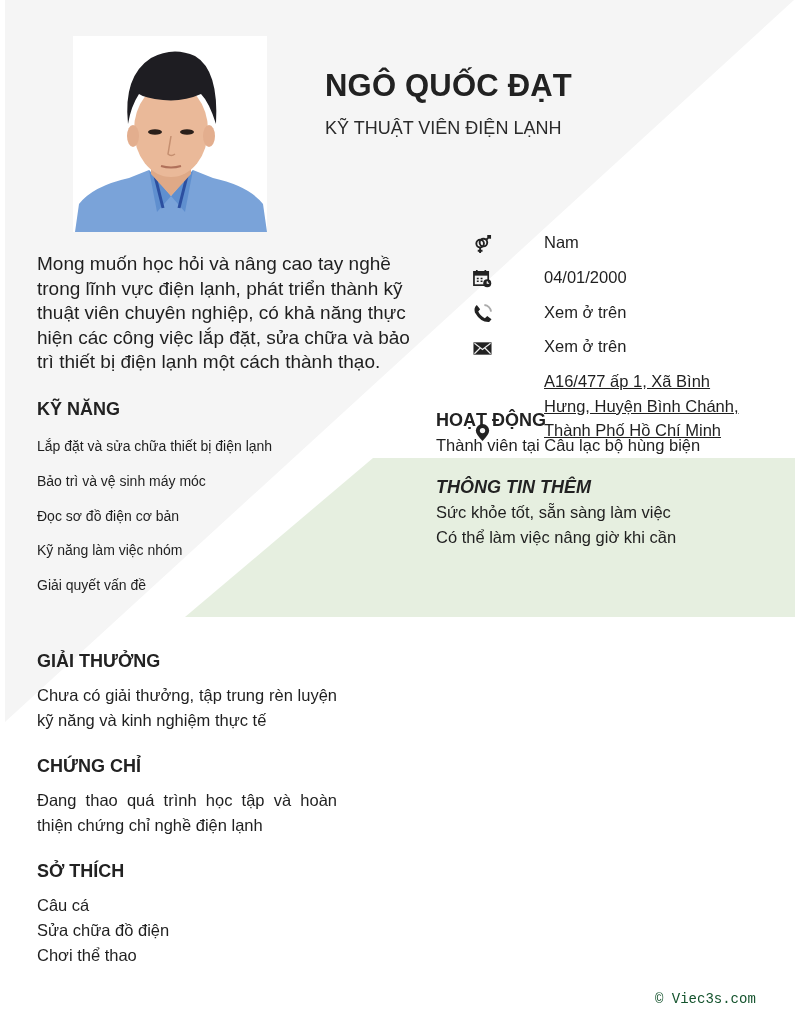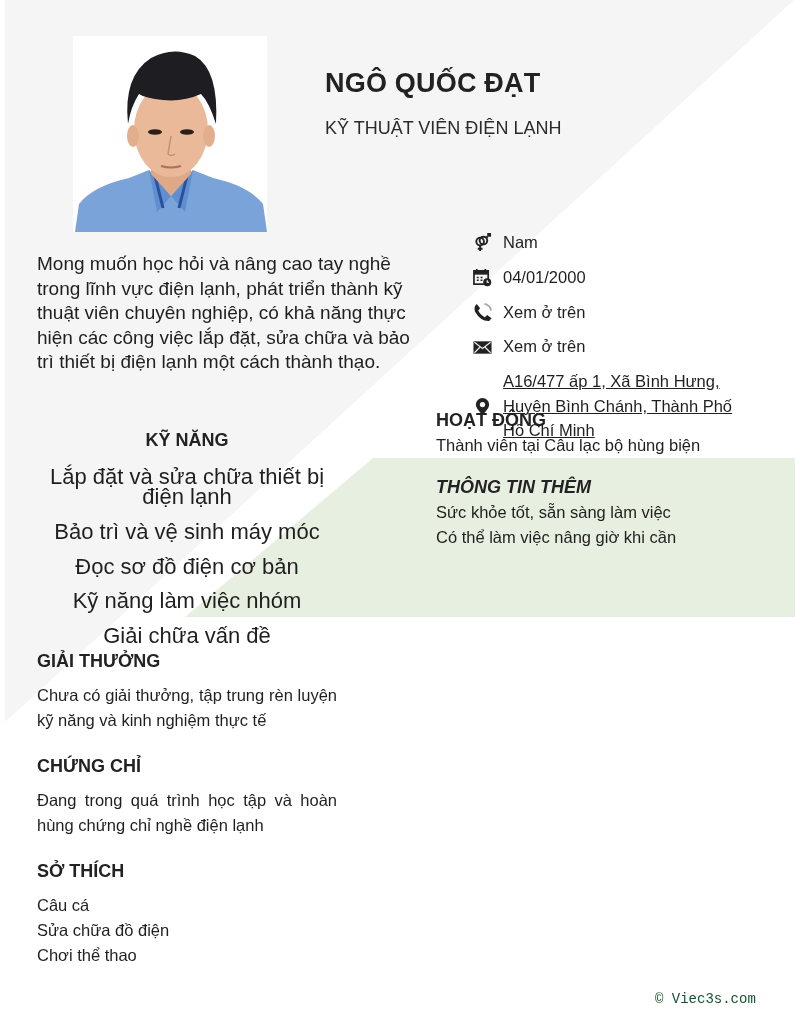--- a/index.html
+++ b/index.html
@@ -3,36 +3,36 @@
 <meta charset="utf-8">
 <style>
   * { margin: 0; padding: 0; box-sizing: border-box; }
   html, body { width: 800px; height: 1012px; background: #ffffff; overflow: hidden; }
   body { position: relative; font-family: "Liberation Sans", "DejaVu Sans", sans-serif; color: #1f1f1f; }
 
   .bg-shapes { position: absolute; left: 0; top: 0; width: 800px; height: 1012px; z-index: 0; }
 
   .photo { position: absolute; left: 73px; top: 36px; width: 194px; height: 196px; background: #ffffff; overflow: hidden; z-index: 1; }
 
-  .name { position: absolute; left: 325px; top: 68px; font-size: 27px; font-weight: bold; color: #222; letter-spacing: 0.2px; z-index: 2; }
+  .name { position: absolute; left: 325px; top: 68px; font-size: 31px; font-weight: bold; color: #222; letter-spacing: 0.2px; z-index: 2; }
   .job-title { position: absolute; left: 325px; top: 118px; font-size: 18px; color: #2a2a2a; z-index: 2; }
 
   .objective { position: absolute; left: 37px; top: 252px; width: 378px; font-size: 19px; line-height: 24.6px; color: #1f1f1f; z-index: 2; }
 
   .contact { position: absolute; left: 472px; top: 230px; width: 300px; z-index: 3; }
-  .contact-row { display: flex; align-items: center; font-size: 16.5px; line-height: 24.6px; color: #1f1f1f; margin-bottom: 10.2px; }
+  .contact-row { display: flex; align-items: flex-end; font-size: 16.5px; line-height: 24.6px; color: #1f1f1f; margin-bottom: 10.2px; gap: 41px; }
   .contact-row .icon { width: 21px; height: 21px; flex: 0 0 21px; margin-right: 10px; margin-top: 1px; display: flex; align-items: center; justify-content: center; }
   .contact-row .icon svg { width: 19px; height: 19px; }
   .contact-row.addr { width: 270px; text-decoration: underline; }
 
   .sec-title { font-size: 18px; font-weight: bold; color: #222; }
   .left-col { position: absolute; left: 37px; width: 300px; z-index: 2; }
-  .skills { top: 430px; text-align: center; }
+  .skills { top: 399px; }
   .skills .sec-title { margin-bottom: 16px; }
-  .skills .item { font-size: 22px; line-height: 20px; margin-bottom: 14.8px; }
+  .skills .item { font-size: 14px; line-height: 20px; margin-bottom: 14.8px; }
 
   .awards { top: 651px; }
   .certs { top: 756px; }
   .hobbies { top: 861px; }
   .awards .sec-title, .certs .sec-title, .hobbies .sec-title { margin-bottom: 11px; }
   .para { font-size: 16.5px; line-height: 25px; text-align: justify; text-align-last: left; }
   .hobbies .para { text-align: center; }
 
   .right-col { position: absolute; left: 436px; width: 360px; z-index: 2; }
   .activities { top: 410px; }
@@ -134,31 +134,31 @@
     <span>A16/477 ấp 1, Xã Bình Hưng, Huyện Bình Chánh, Thành Phố Hồ Chí Minh</span>
   </div>
 </div>
 
 <div class="left-col skills">
   <div class="sec-title">KỸ NĂNG</div>
   <div class="item">Lắp đặt và sửa chữa thiết bị điện lạnh</div>
   <div class="item">Bảo trì và vệ sinh máy móc</div>
   <div class="item">Đọc sơ đồ điện cơ bản</div>
   <div class="item">Kỹ năng làm việc nhóm</div>
-  <div class="item">Giải chữa vấn đề</div>
+  <div class="item">Giải quyết vấn đề</div>
 </div>
 
 <div class="left-col awards">
   <div class="sec-title">GIẢI THƯỞNG</div>
   <div class="para">Chưa có giải thưởng, tập trung rèn luyện kỹ năng và kinh nghiệm thực tế</div>
 </div>
 
 <div class="left-col certs">
   <div class="sec-title">CHỨNG CHỈ</div>
-  <div class="para">Đang trong quá trình học tập và hoàn hùng chứng chỉ nghề điện lạnh</div>
+  <div class="para">Đang thao quá trình học tập và hoàn thiện chứng chỉ nghề điện lạnh</div>
 </div>
 
 <div class="left-col hobbies">
   <div class="sec-title">SỞ THÍCH</div>
   <div class="para">Câu cá</div>
   <div class="para">Sửa chữa đồ điện</div>
   <div class="para">Chơi thể thao</div>
 </div>
 
 <div class="right-col activities">

